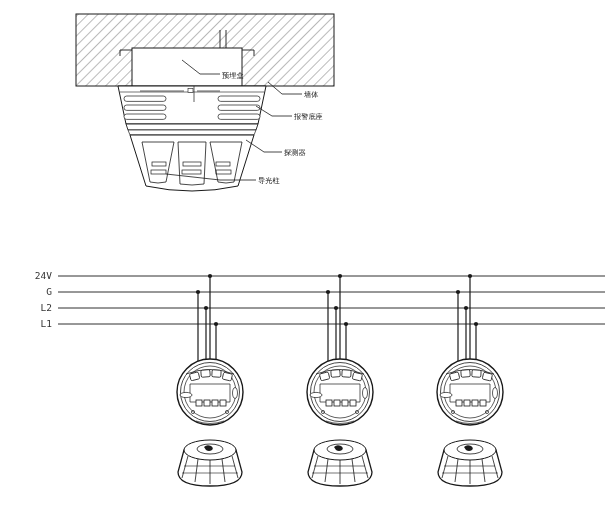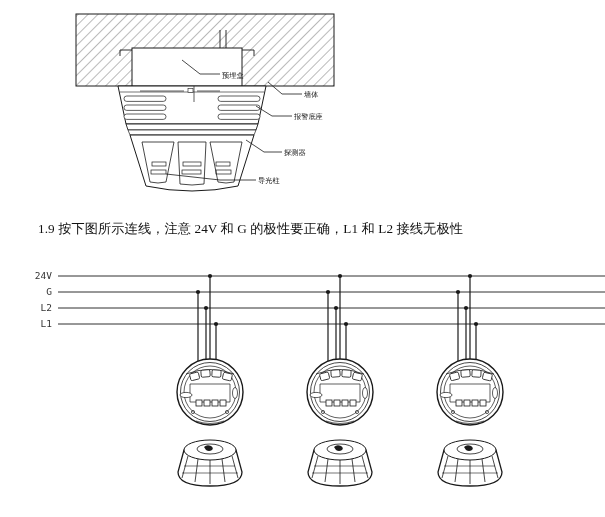--- a/index.html
+++ b/index.html
@@ -139,21 +139,20 @@
       </g>
       <text class="cjk" x="214" y="153" font-size="7.2" fill="#111">探测器</text>
 
       <g>
         <path d="M96,172 L150,178 L186,178" fill="none" stroke="#1a1a1a" stroke-width="0.8"></path>
       </g>
       <text class="cjk" x="188" y="181" font-size="7.2" fill="#111">导光柱</text>
     </svg>
   </div>
 
-  <div id="instruction">1.9 按下图所示连线，注意 24V 和 G 的极性要正确，L1 和 L2 接线无极性</div>
 
   <div id="fig-wiring">
     <svg width="575" height="262" viewBox="0 0 575 262">
 
       <g font-family="'DejaVu Sans Mono', monospace" font-size="9.5" fill="#333">
         <text x="22" y="27" text-anchor="end">24V</text>
         <text x="22" y="43" text-anchor="end">G</text>
         <text x="22" y="59" text-anchor="end">L2</text>
         <text x="22" y="75" text-anchor="end">L1</text>
       </g>

